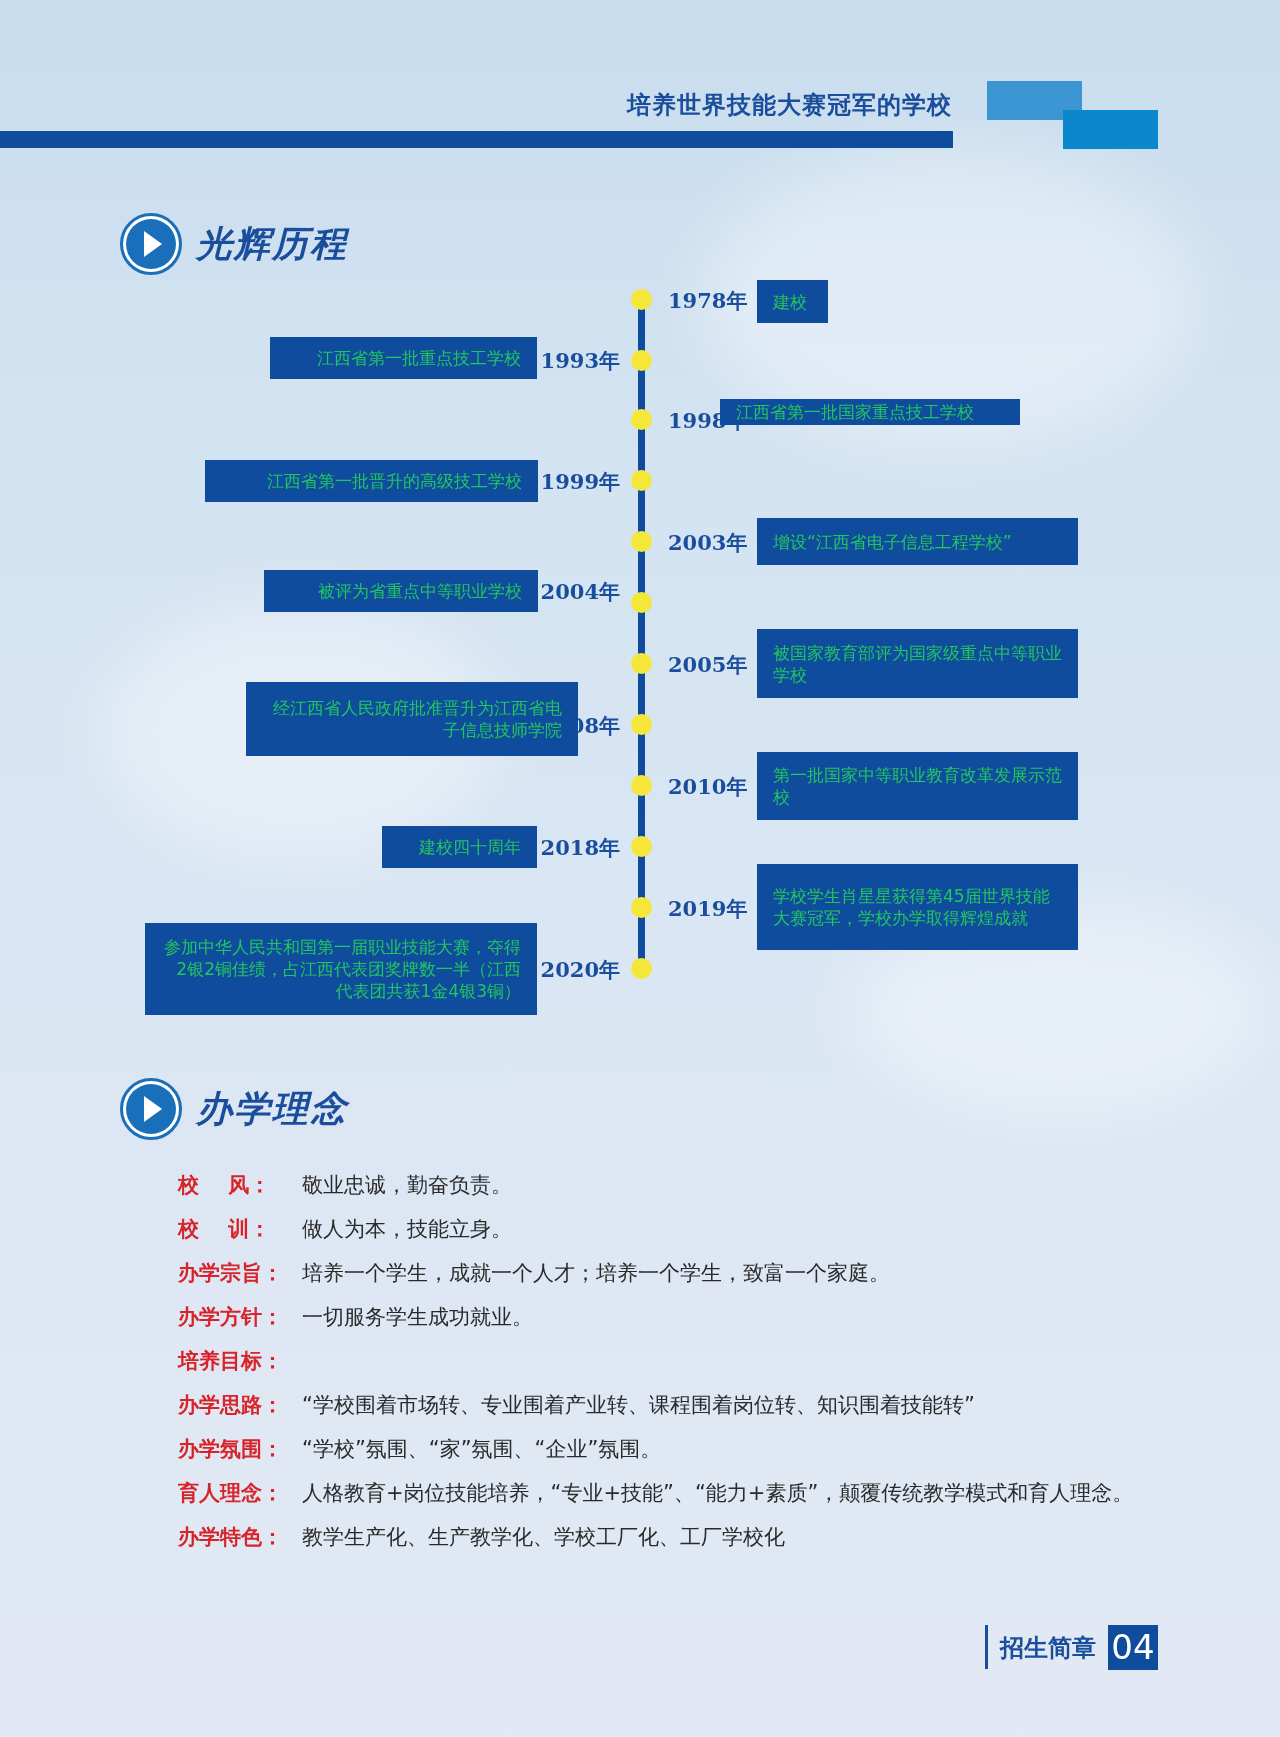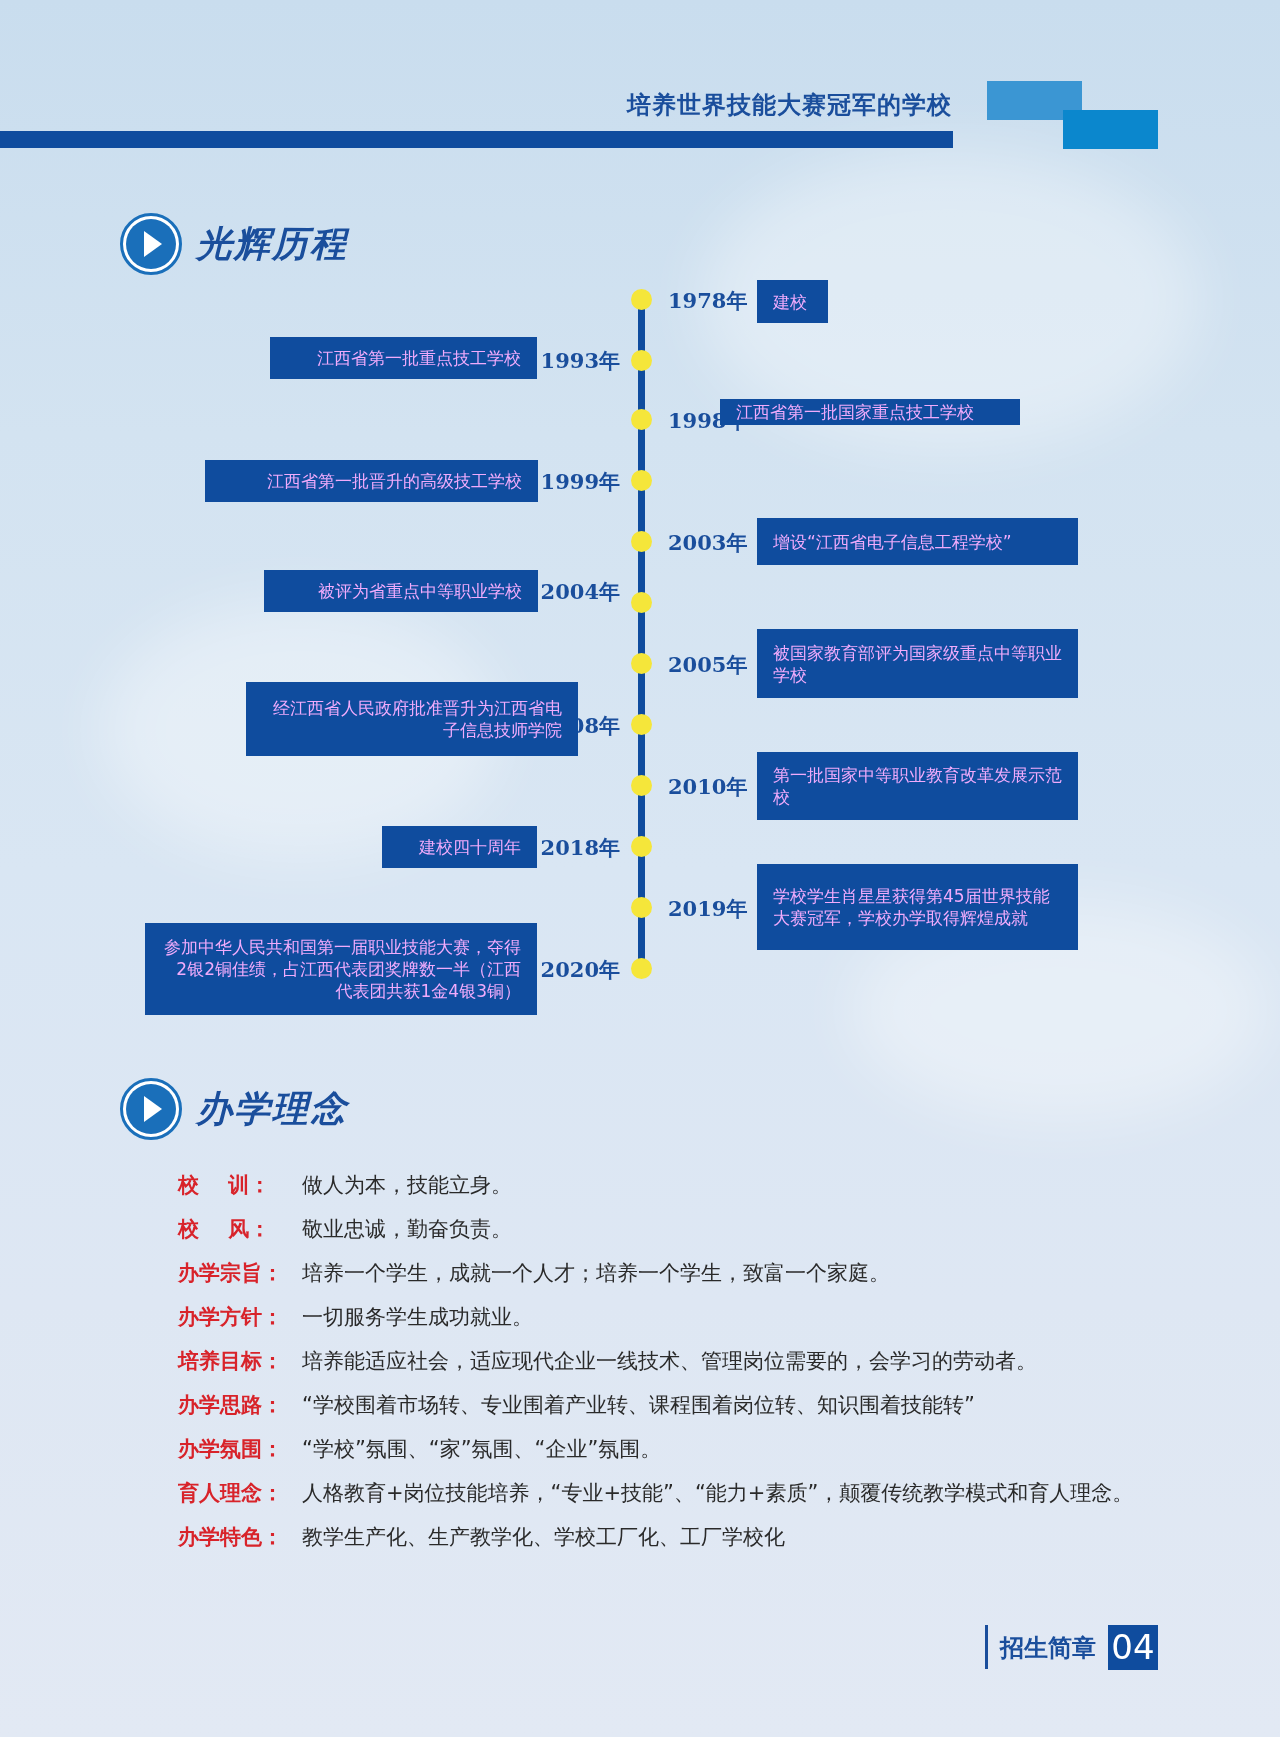--- a/index.html
+++ b/index.html
@@ -15,21 +15,21 @@
   .sq2 { position:absolute; top:110px; left:1063px; width:95px; height:39px; background:#0b87cd; }
   .section-head { position:absolute; left:120px; display:flex; align-items:center;font-style:italic; }
   .play-icon { width:62px; height:62px; border-radius:50%; border:3px solid #1a6fba; box-sizing:border-box; display:flex; align-items:center; justify-content:center; background:#fff; }
   .play-inner { width:50px; height:50px; border-radius:50%; background:#1a6fba; position:relative; }
   .play-inner::after { content:""; position:absolute; left:18px; top:12px; border-left:18px solid #fff; border-top:13px solid transparent; border-bottom:13px solid transparent; }
   .section-title { margin-left:14px; font-size:36px; font-weight:bold; color:#1a4e9c; letter-spacing:2px; }
   .timeline-line { position:absolute; left:638px; top:296px; width:7px; height:672px; background:#0f4c9e; }
   .dot { position:absolute; left:631px; width:21px; height:21px; border-radius:50%; background:#f5e63a; }
   .year { position:absolute; font-family:"DejaVu Serif","Liberation Serif",serif; font-weight:bold; font-size:21px; color:#1a4e9c; }
   .year.l { text-align:right; width:80px; }
-  .box { position:absolute; background:#0f4c9e; color:#f0abfc; font-size:17px; line-height:22px; box-sizing:border-box; padding:2px 16px; display:flex; align-items:center; }
+  .box { position:absolute; background:#0f4c9e; color:#22c55e; font-size:17px; line-height:22px; box-sizing:border-box; padding:2px 16px; display:flex; align-items:center; }
   .box.l { justify-content:flex-end; text-align:right; }
   .ideas { position:absolute; left:178px; top:1163px; width:990px; }
   .idea-row { display:flex; font-size:21px; line-height:44px; }
   .idea-label { color:#d8232a; font-weight:bold; width:124px; flex-shrink:0; white-space:pre; }
   .idea-text { color:#2a2a2a; }
   .footer-line { position:absolute; left:985px; top:1625px; width:3px; height:44px; background:#1a4e9c; }
   .footer-text { position:absolute; left:1000px; top:1632px; font-size:24px; font-weight:bold; color:#1a4e9c; }
   .page-num { position:absolute; left:1108px; top:1625px; width:50px; height:45px; background:#0f4c9e; color:#fff; font-size:34px; text-align:center; line-height:45px; }
 </style>
 </head>
@@ -104,38 +104,37 @@
 
 <div class="section-head" style="top:1078px;">
   <div class="play-icon">
       <div class="play-inner"></div>
     </div>
   <div class="section-title">办学理念</div>
 </div>
 
 <div class="ideas">
   <div class="idea-row">
+      <span class="idea-label">校    风：</span>
+      <span class="idea-text">敬业忠诚，勤奋负责。</span>
+    </div>
+  <div class="idea-row">
       <span class="idea-label">校    训：</span>
       <span class="idea-text">做人为本，技能立身。</span>
-    </div>
-  <div class="idea-row">
-      <span class="idea-label">校    风：</span>
-      <span class="idea-text">敬业忠诚，勤奋负责。</span>
     </div>
   <div class="idea-row">
       <span class="idea-label">办学宗旨：</span>
       <span class="idea-text">培养一个学生，成就一个人才；培养一个学生，致富一个家庭。</span>
     </div>
   <div class="idea-row">
       <span class="idea-label">办学方针：</span>
       <span class="idea-text">一切服务学生成功就业。</span>
     </div>
   <div class="idea-row">
       <span class="idea-label">培养目标：</span>
-      <span class="idea-text">培养能适应社会，适应现代企业一线技术、管理岗位需要的，会学习的劳动者。</span>
     </div>
   <div class="idea-row">
       <span class="idea-label">办学思路：</span>
       <span class="idea-text">“学校围着市场转、专业围着产业转、课程围着岗位转、知识围着技能转”</span>
     </div>
   <div class="idea-row">
       <span class="idea-label">办学氛围：</span>
       <span class="idea-text">“学校”氛围、“家”氛围、“企业”氛围。</span>
     </div>
   <div class="idea-row">

